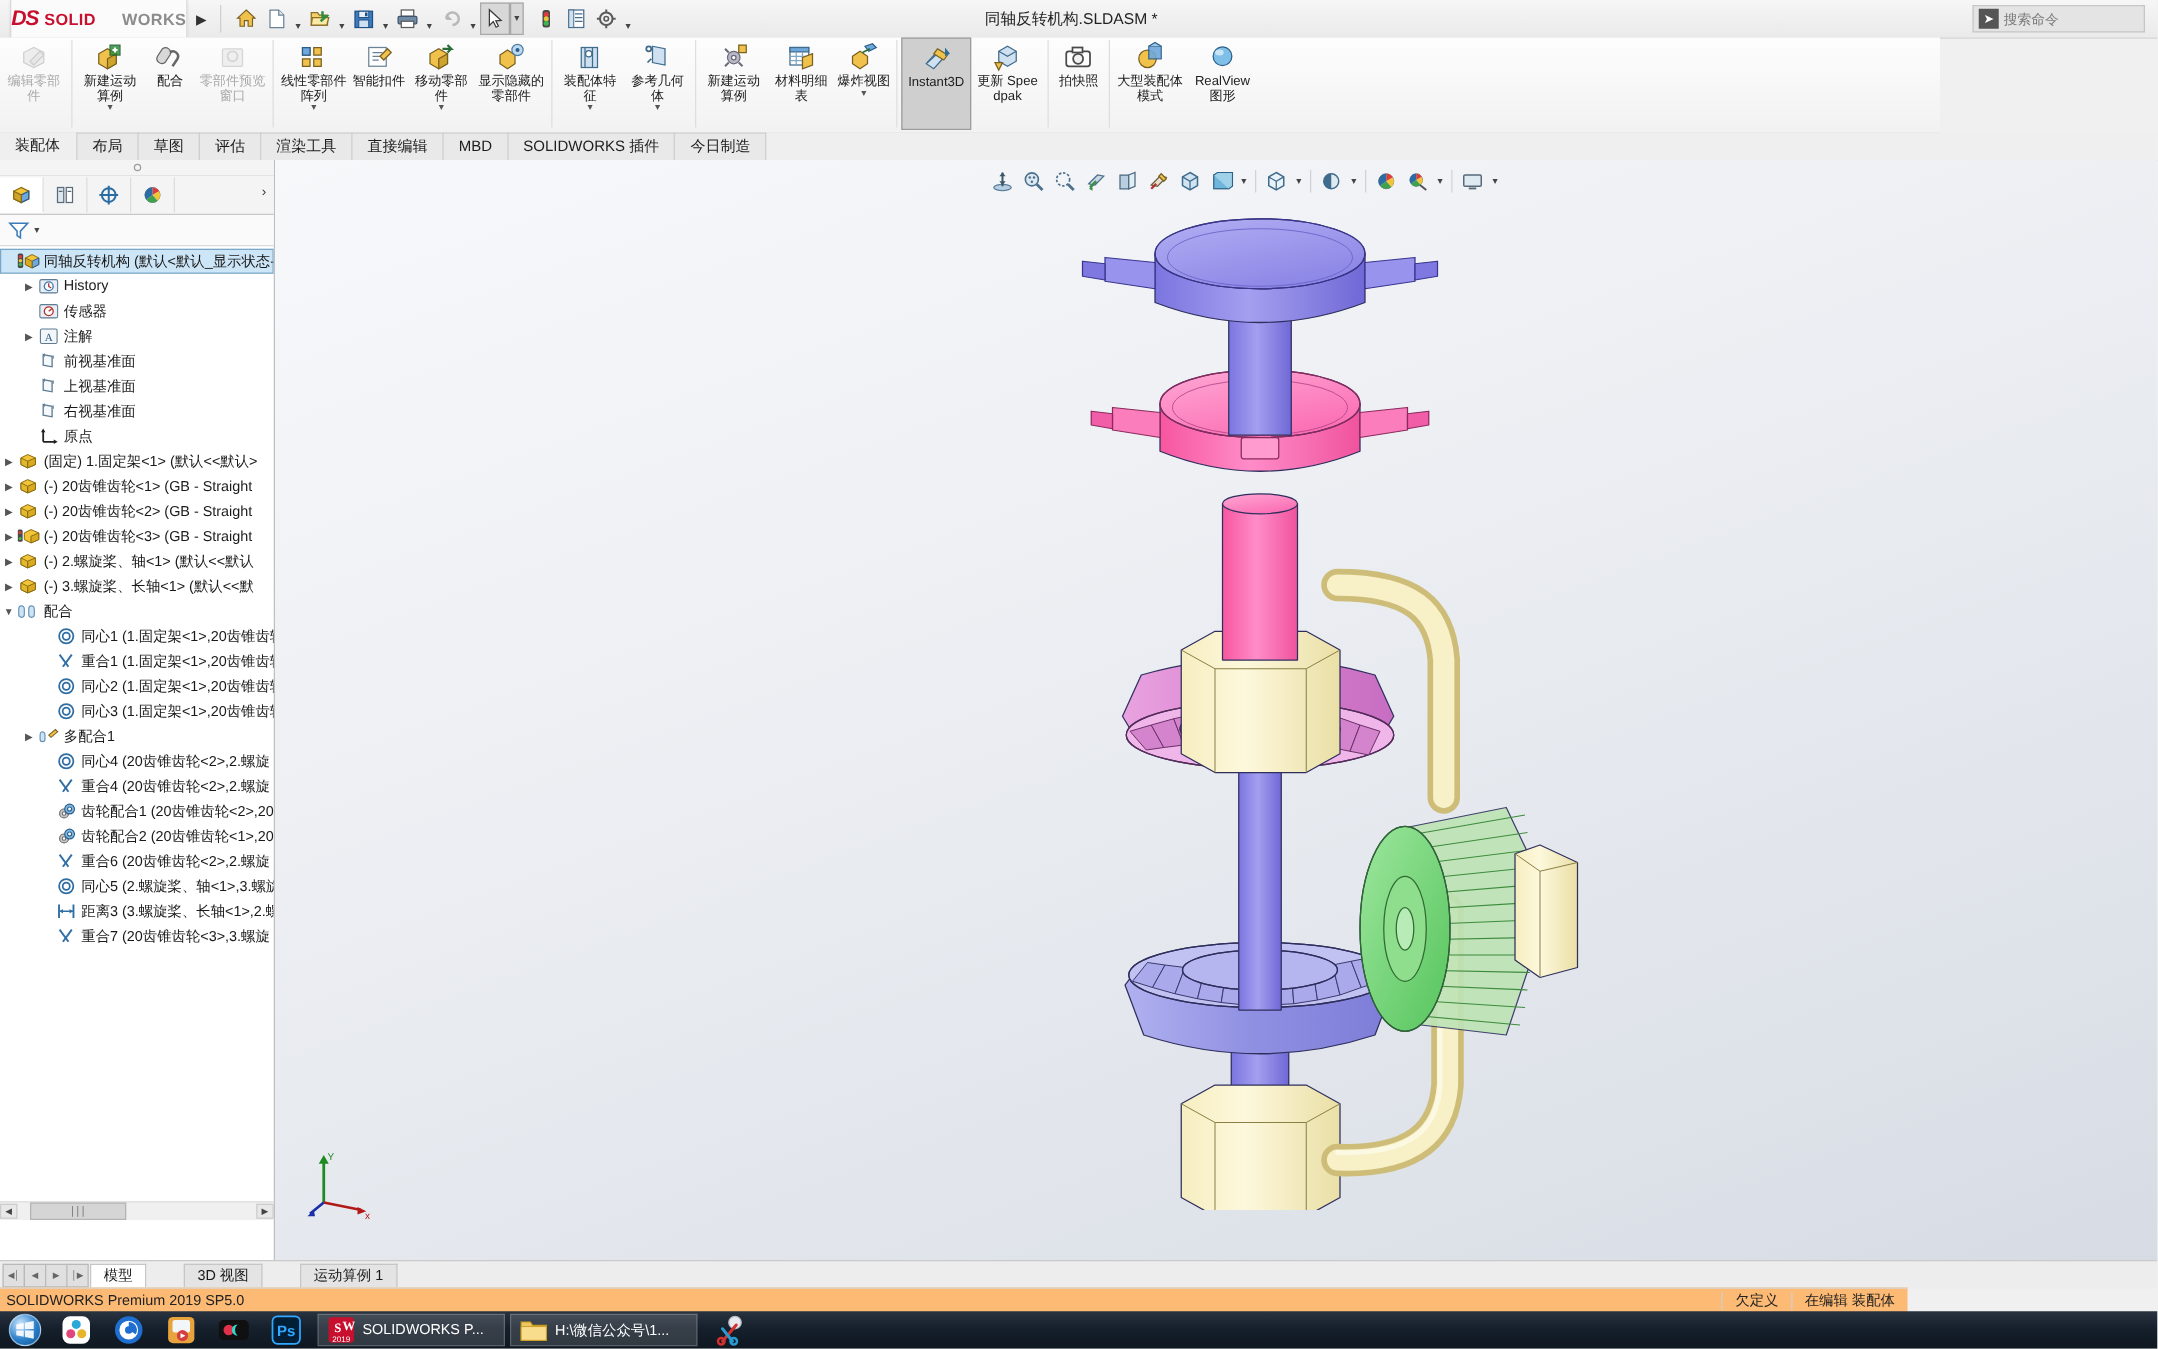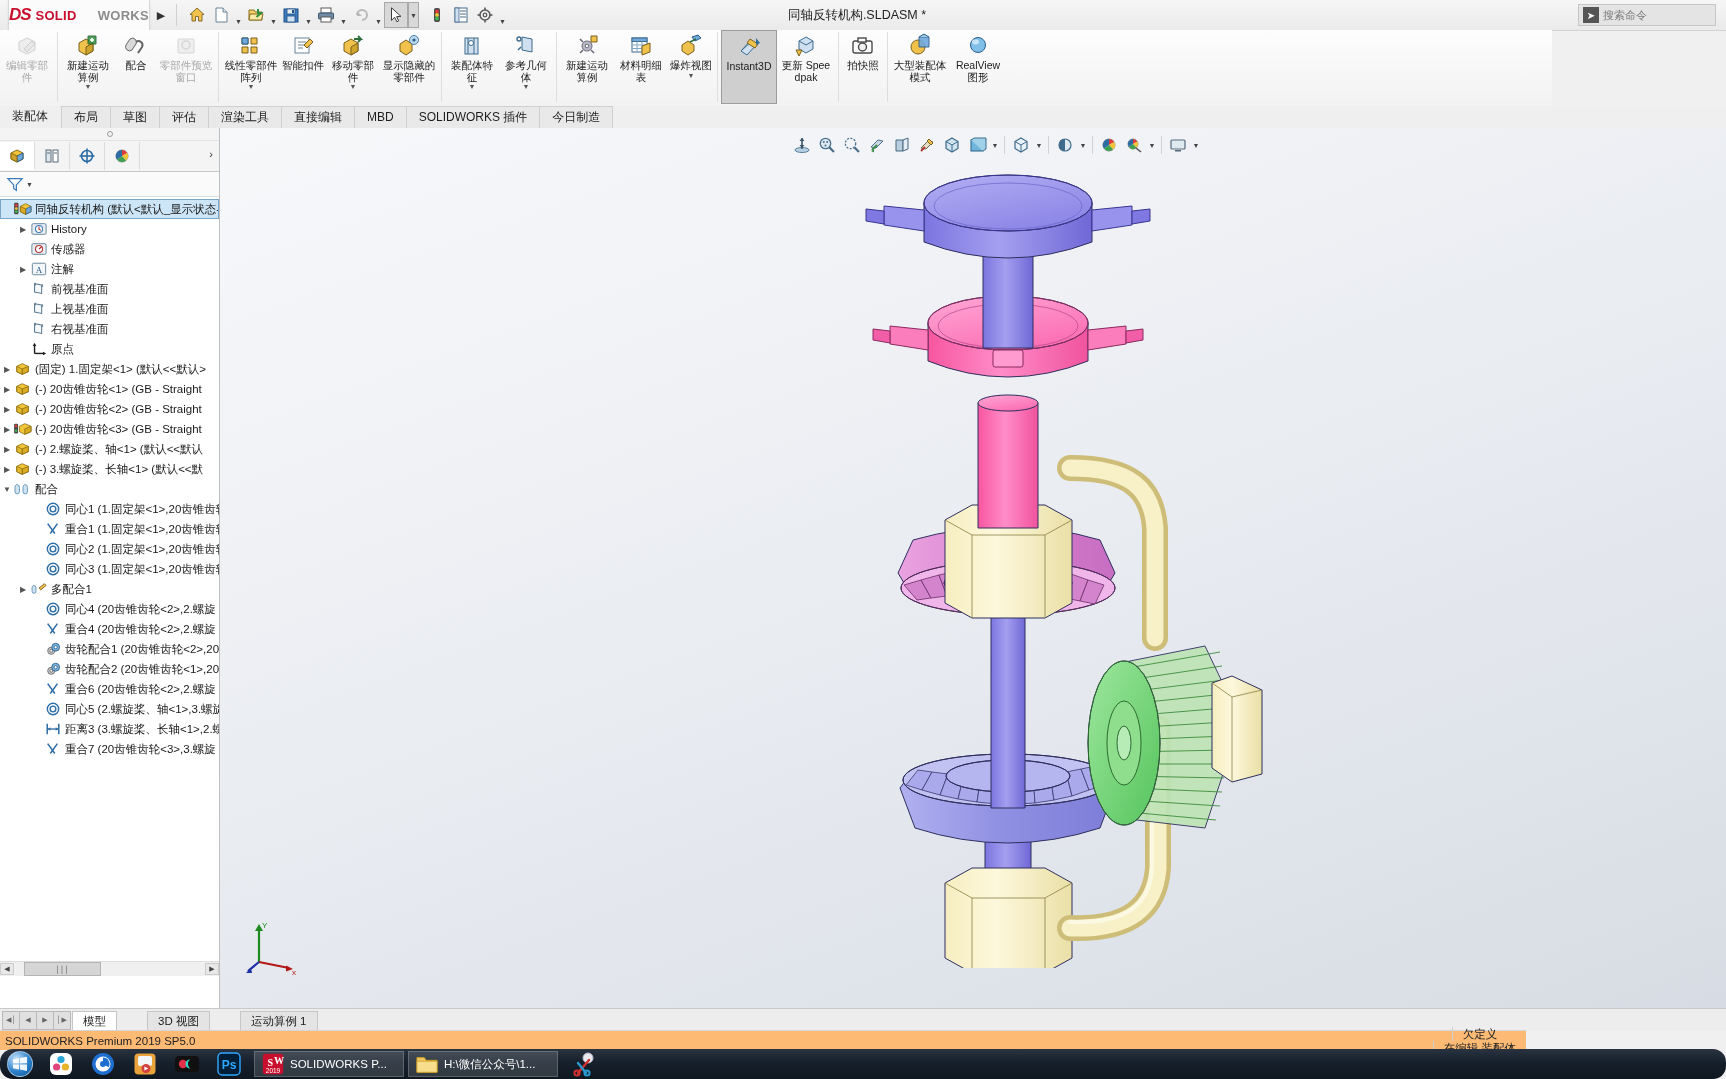--- a/index.html
+++ b/index.html
@@ -169,28 +169,28 @@
     border-left:1px solid #c6c6c6;border-right:1px solid #c6c6c6;border-top:1px solid #c6c6c6;
     background:#e4e4e4;margin-left:2px;cursor:default;
   }
   .btab.active{background:#fff;}
   .status{
     position:absolute;left:0;top:1030px;width:1526px;height:19px;
     background:#fdba74;border-top:1px solid #d6d6d6;
     display:flex;align-items:center;font-size:11.5px;color:#222;
   }
   .st-left{padding-left:5px;}
-  .st-right{margin-left:auto;display:flex;align-items:center;flex-direction:column;}
+  .st-right{margin-left:auto;display:flex;}
   .st-cell{padding:0 10px;border-left:1px solid #cfcfcf;height:14px;line-height:14px;}
 
   
   .taskbar{
     position:absolute;left:0;top:1049px;width:1726px;height:30px;
     background:linear-gradient(to bottom,#2a3440 0%,#16202c 45%,#0e1720 100%);
-    display:flex;align-items:center;border-radius:13px;
+    display:flex;align-items:center;
   }
   .tb-start{width:40px;height:28px;display:flex;align-items:center;justify-content:center;}
   .tb-ic{width:42px;height:28px;display:flex;align-items:center;justify-content:center;}
   .tb-app{
     height:26px;min-width:150px;max-width:170px;margin-left:4px;
     background:rgba(255,255,255,.14);border:1px solid rgba(255,255,255,.2);
     display:flex;align-items:center;padding:0 6px;box-sizing:border-box;
     color:#fff;font-size:11.5px;gap:5px;overflow:hidden;white-space:nowrap;
   }
   .orb{width:24px;height:24px;border-radius:50%;

